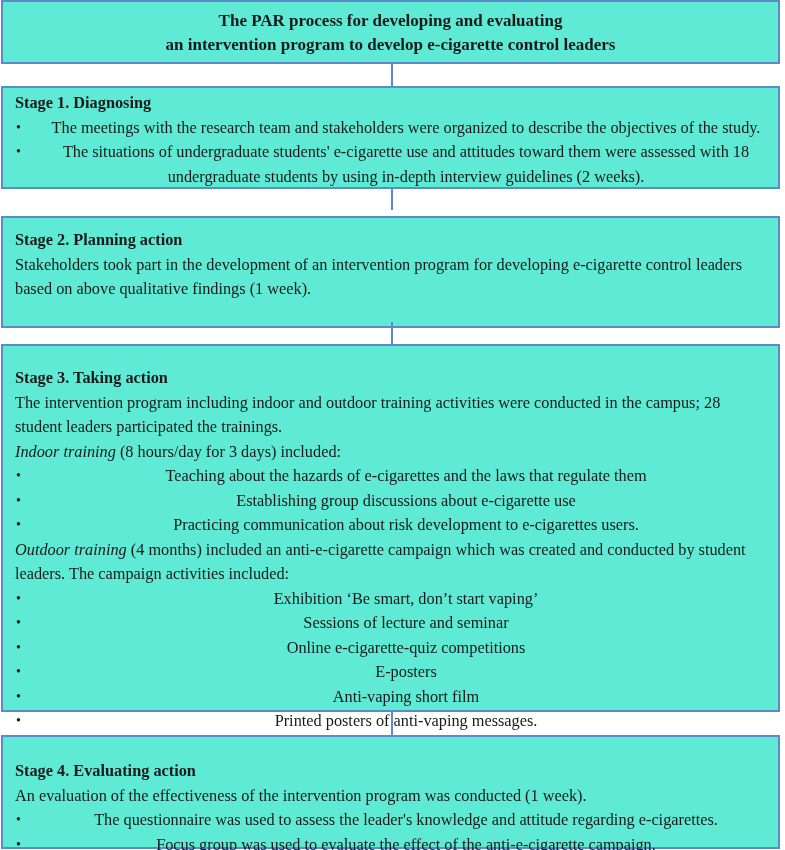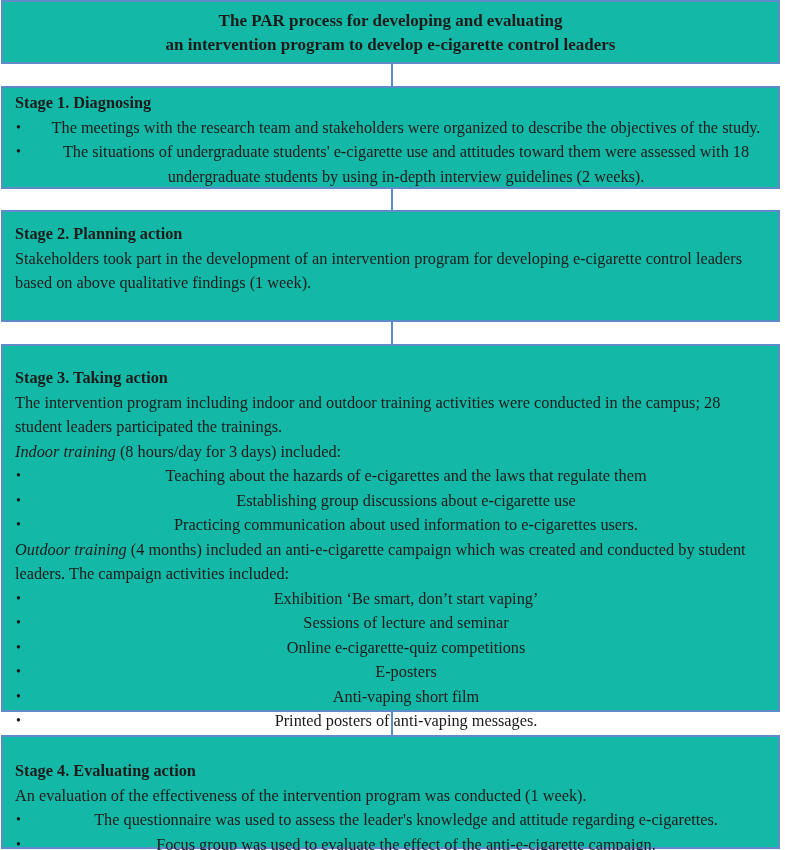--- a/index.html
+++ b/index.html
@@ -1,18 +1,18 @@
 <!DOCTYPE html>
 <html><head>
   <meta charset="utf-8">
   <style>
     html, body { margin: 0; padding: 0; background: #ffffff; }
     body { width: 785px; height: 850px; position: relative; overflow: hidden;
       font-family: "Liberation Serif", "DejaVu Serif", serif; color: #1a1a1a; }
-    .box { position: absolute; left: 1px; width: 779px; border: 2px solid #5b8bc8; background: #14b8a6; box-sizing: border-box; }
+    .box { position: absolute; left: 1px; width: 779px; border: 2px solid #5b8bc8; background: #5eead4; box-sizing: border-box; }
     .conn { position: absolute; left: 391px; width: 2px; background: #5b8bc8; }
     .title-box { top: 0; height: 64px; text-align: center; font-weight: bold; font-size: 17px; line-height: 24px; padding-top: 7px; }
     .inner { padding: 3px 12px 0 12px; font-size: 16.3px; line-height: 24.5px; }
     .stage-h { font-weight: bold; }
     ul { margin: 0; padding: 0; list-style: none; }
     li { position: relative; padding-left: 31px; text-align: center; }
     li::before { content: "\2022"; position: absolute; left: 1px; top: 0; font-size: 14px; }
     em { font-style: italic; }
   </style>
 </head>
@@ -28,37 +28,37 @@
   <div class="inner">
     <div class="stage-h">Stage 1. Diagnosing</div>
     <ul>
       <li>The meetings with the research team and stakeholders were organized to describe the objectives of the study.</li>
       <li>The situations of undergraduate students' e-cigarette use and attitudes toward them were assessed with 18 undergraduate students by using in-depth interview guidelines (2 weeks).</li>
     </ul>
   </div>
 </div>
 <div class="conn" style="top:189px;height:21px;"></div>
 
-<div class="box" style="top:210px;height:112px;">
+<div class="box" style="top:216px;height:112px;">
   <div class="inner" style="padding-top:10px;">
     <div class="stage-h">Stage 2. Planning action</div>
     <div>Stakeholders took part in the development of an intervention program for developing e-cigarette control leaders based on above qualitative findings (1 week).</div>
   </div>
 </div>
 <div class="conn" style="top:322px;height:22px;"></div>
 
 <div class="box" style="top:344px;height:368px;">
   <div class="inner" style="padding-top:20px;">
     <div class="stage-h">Stage 3. Taking action</div>
     <div>The intervention program including indoor and outdoor training activities were conducted in the campus; 28 student leaders participated the trainings.</div>
     <div><em>Indoor training</em><span> (8 hours/day for 3 days) included:</span></div>
     <ul>
       <li>Teaching about the hazards of e-cigarettes and the laws that regulate them</li>
       <li>Establishing group discussions about e-cigarette use</li>
-      <li>Practicing communication about used information to e-cigarettes users.</li>
+      <li>Practicing communication about risk development to e-cigarettes users.</li>
     </ul>
     <div><em>Outdoor training</em><span> (4 months) included an anti-e-cigarette campaign which was created and conducted by student leaders. The campaign activities included:</span></div>
     <ul>
       <li>Exhibition ‘Be smart, don’t start vaping’</li>
       <li>Sessions of lecture and seminar</li>
       <li>Online e-cigarette-quiz competitions</li>
       <li>E-posters</li>
       <li>Anti-vaping short film</li>
       <li>Printed posters of anti-vaping messages.</li>
     </ul>

